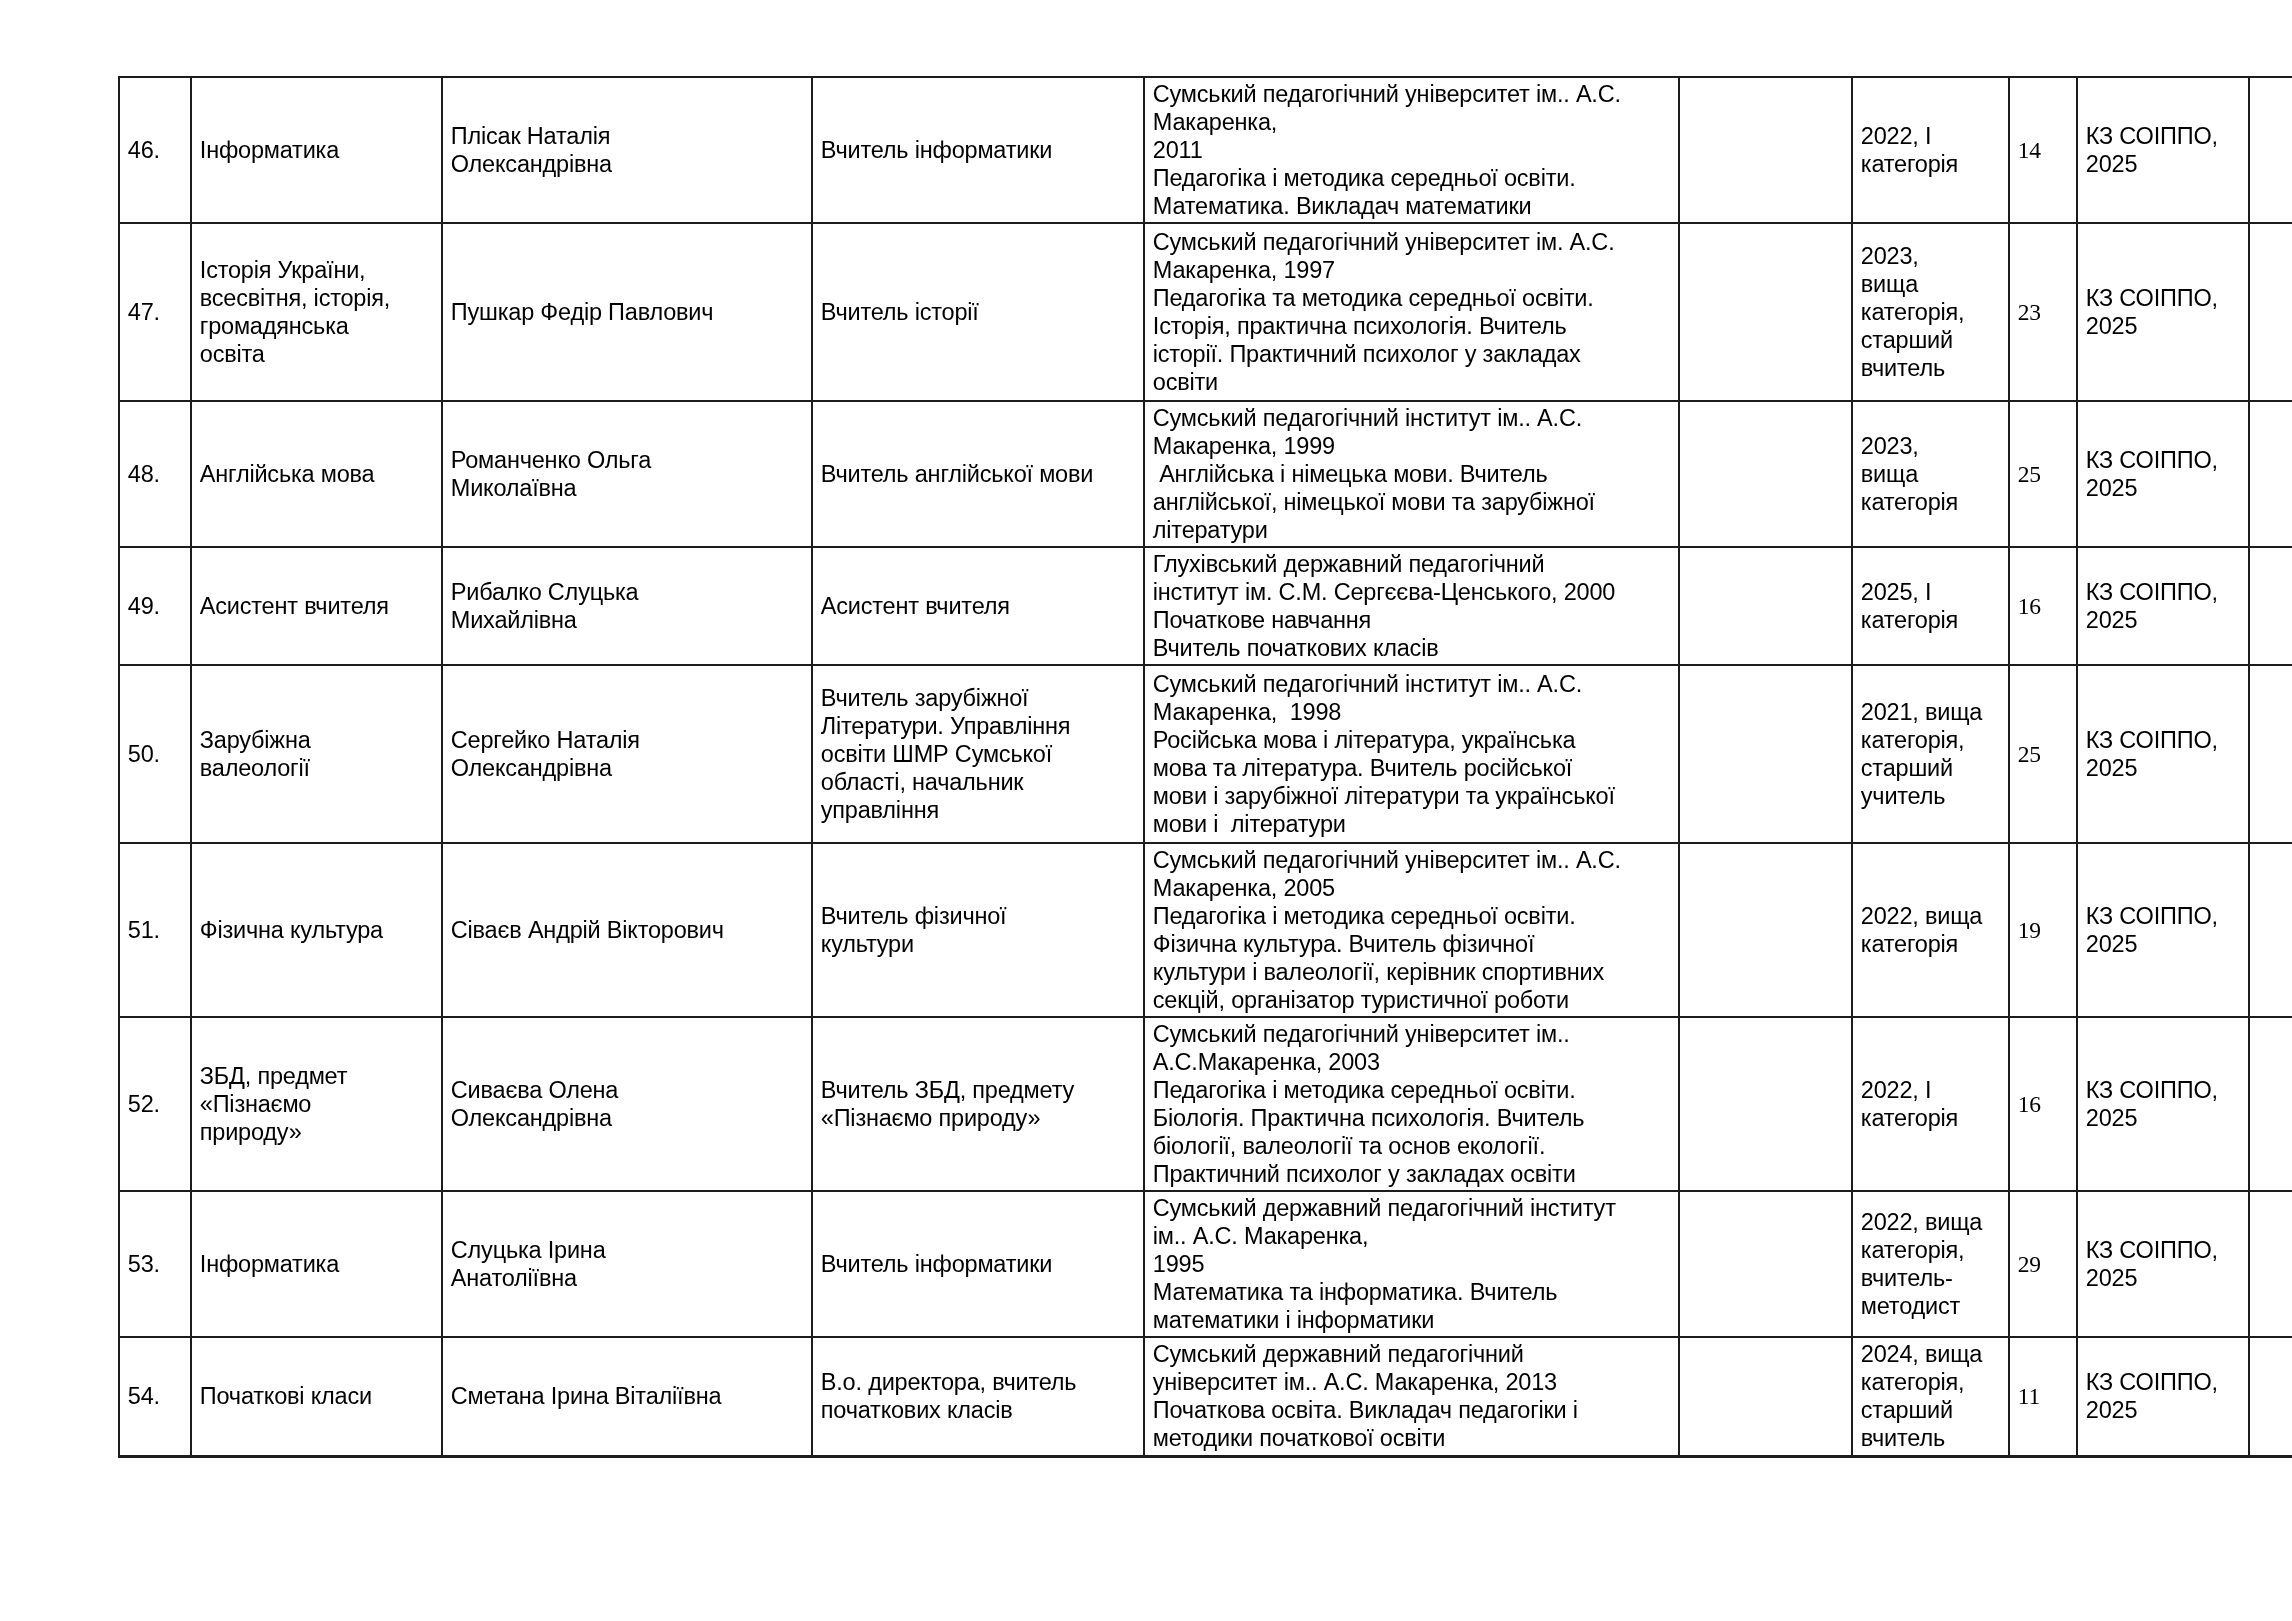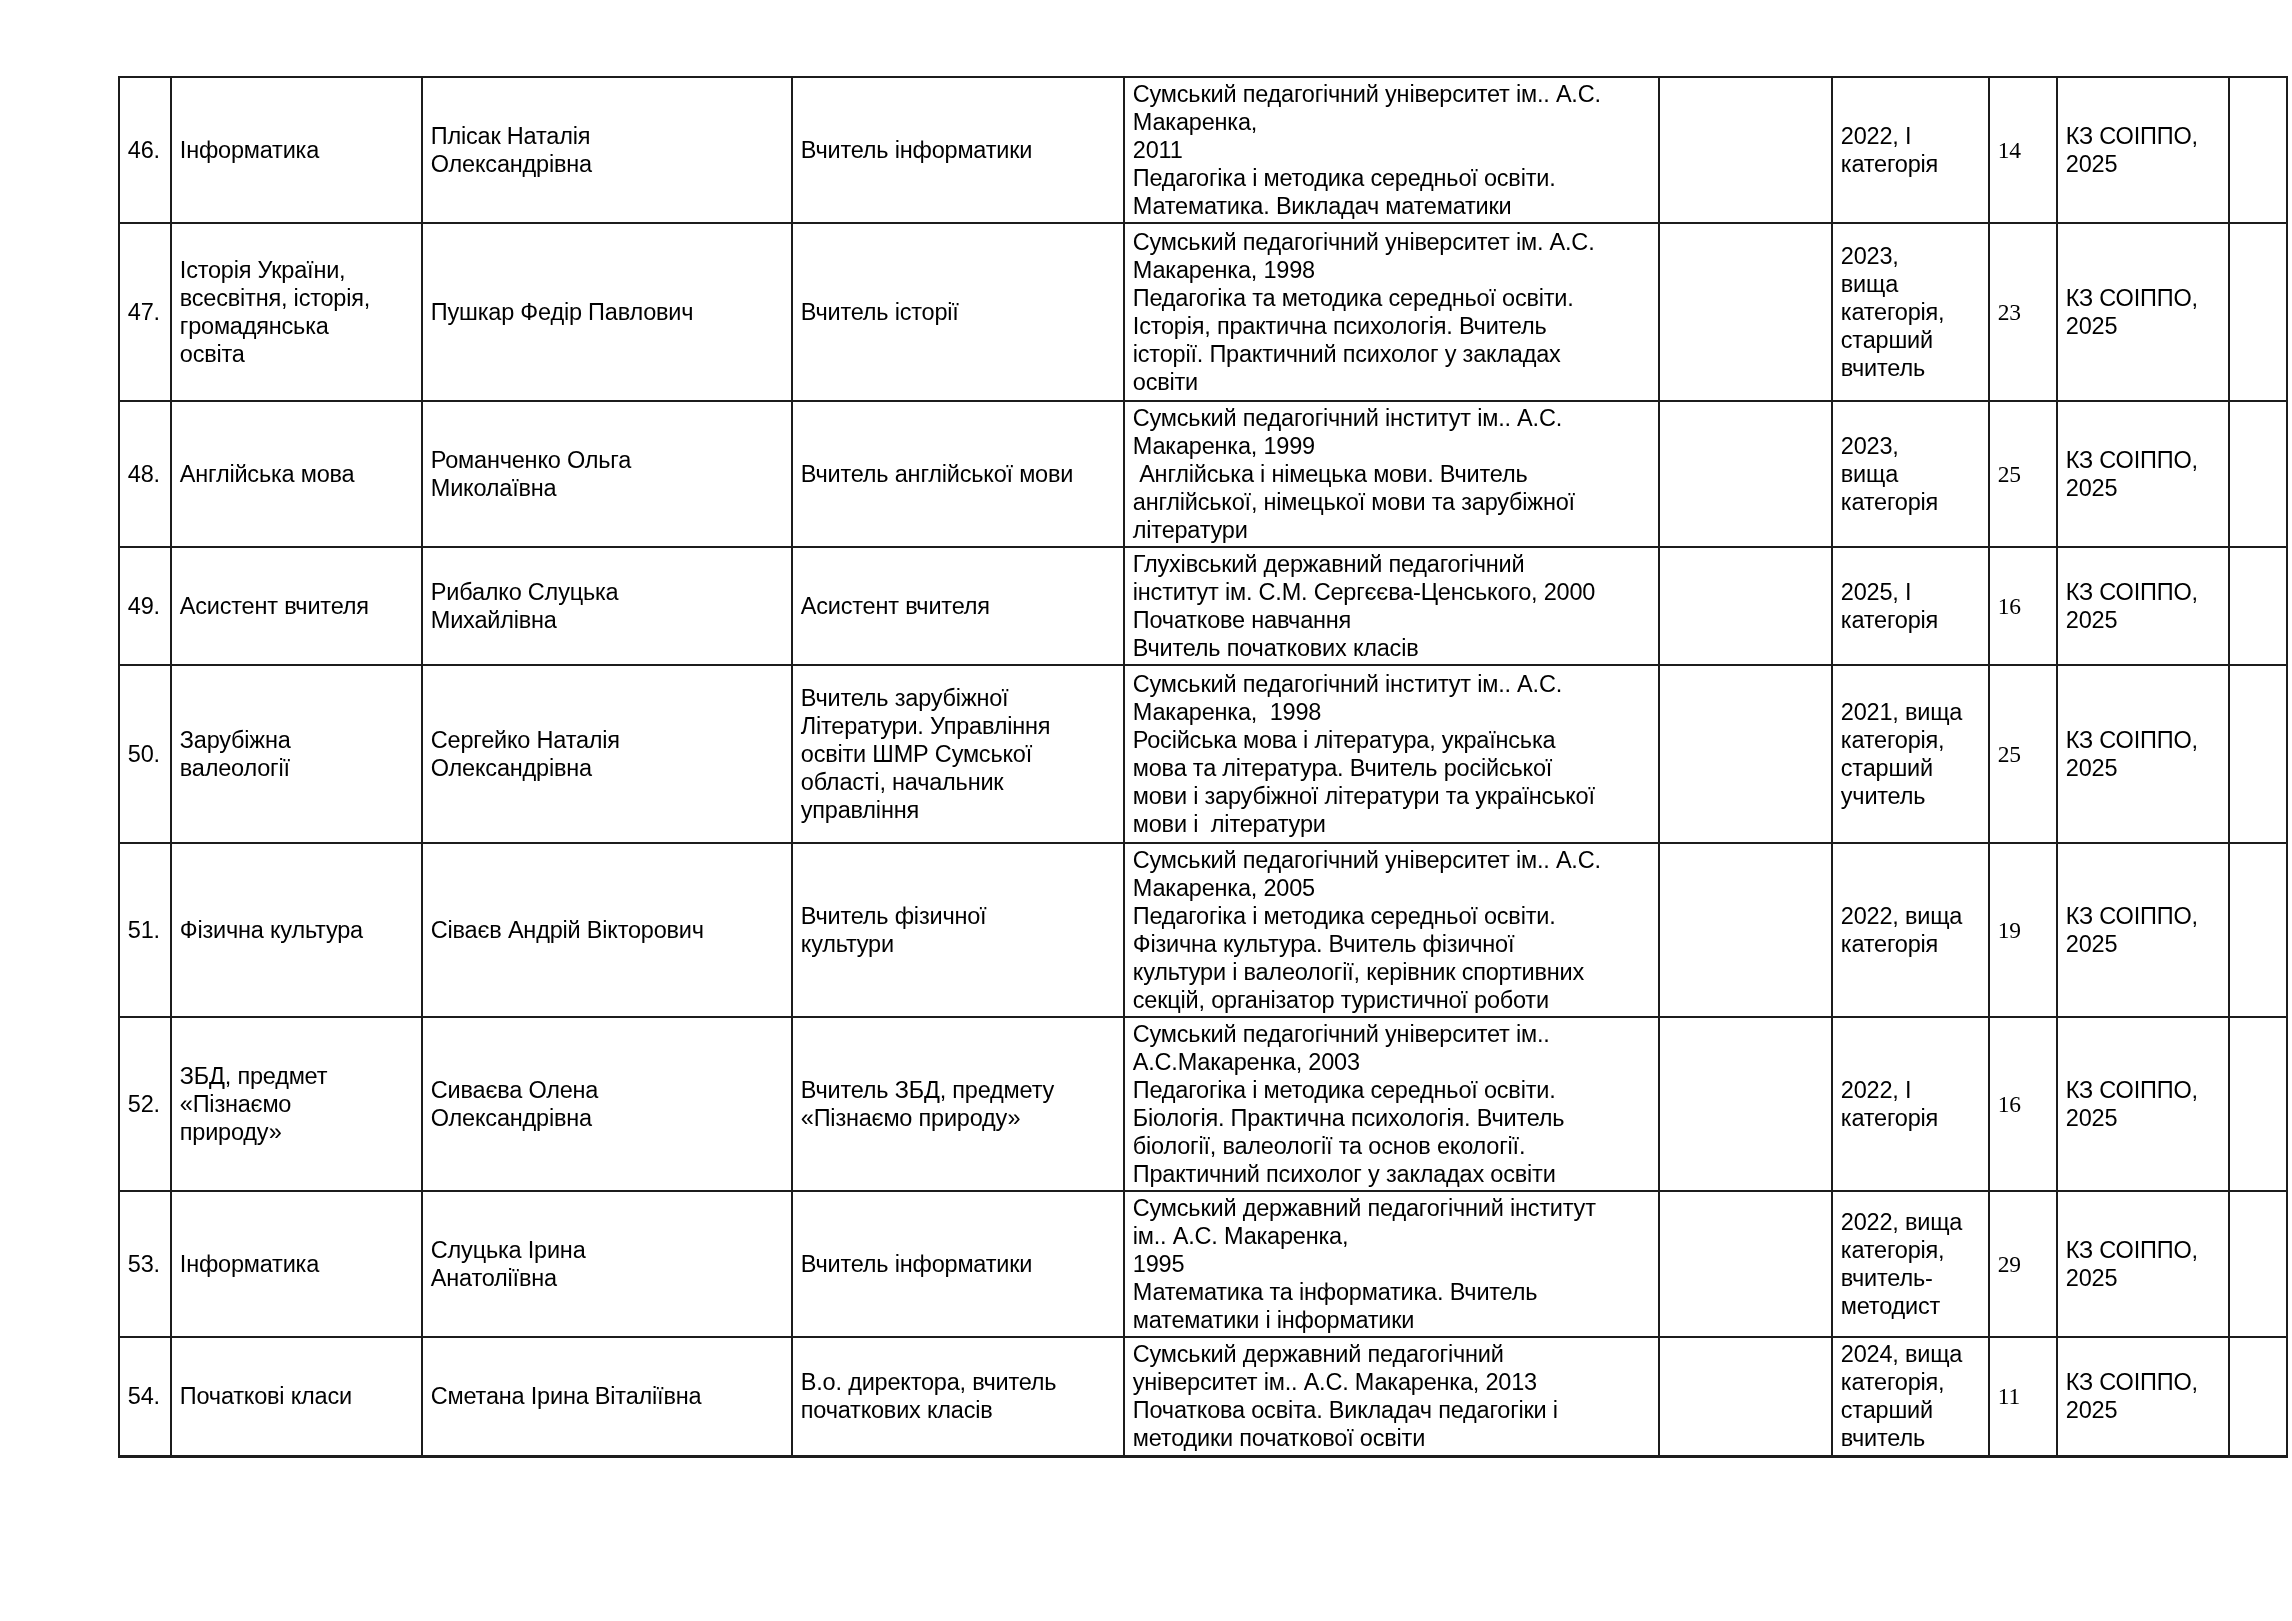--- a/index.html
+++ b/index.html
@@ -34,21 +34,21 @@
     padding: 2px 7.8px;
     font-size: 23.5px;
     line-height: 28px;
     letter-spacing: -0.2px;
     white-space: pre;
     overflow: hidden;
     color: #000;
   }
   tr:last-child td { border-bottom-width: 3.9px; }
 
-  .col-num        { width: 52px;  }
+  .col-num        { width: 72px;  }
   .col-subject    { width: 251px; }
   .col-name       { width: 370px; }
   .col-position   { width: 332px; }
   .col-education  { width: 535px; }
   .col-gap1       { width: 173px; }
   .col-category   { width: 157px; }
   .col-years      { width: 68px; font-family: Liberation Serif, serif;  }
   .col-attestation{ width: 172px; }
   .col-gap2       { width: 58px;  }
 
@@ -98,21 +98,21 @@
         </tr>
         <tr style="height: 178px;">
           <td class="col-num">47.</td>
           <td class="col-subject">Історія України,
 всесвітня, історія,
 громадянська
 освіта</td>
           <td class="col-name">Пушкар Федір Павлович</td>
           <td class="col-position">Вчитель історії</td>
           <td class="col-education">Сумський педагогічний університет ім. А.С.
-Макаренка, 1998
+Макаренка, 1997
 Педагогіка та методика середньої освіти.
 Історія, практична психологія. Вчитель
 історії. Практичний психолог у закладах
 освіти</td>
           <td class="col-gap1"></td>
           <td class="col-category">2023,
 вища
 категорія,
 старший
 вчитель</td>

